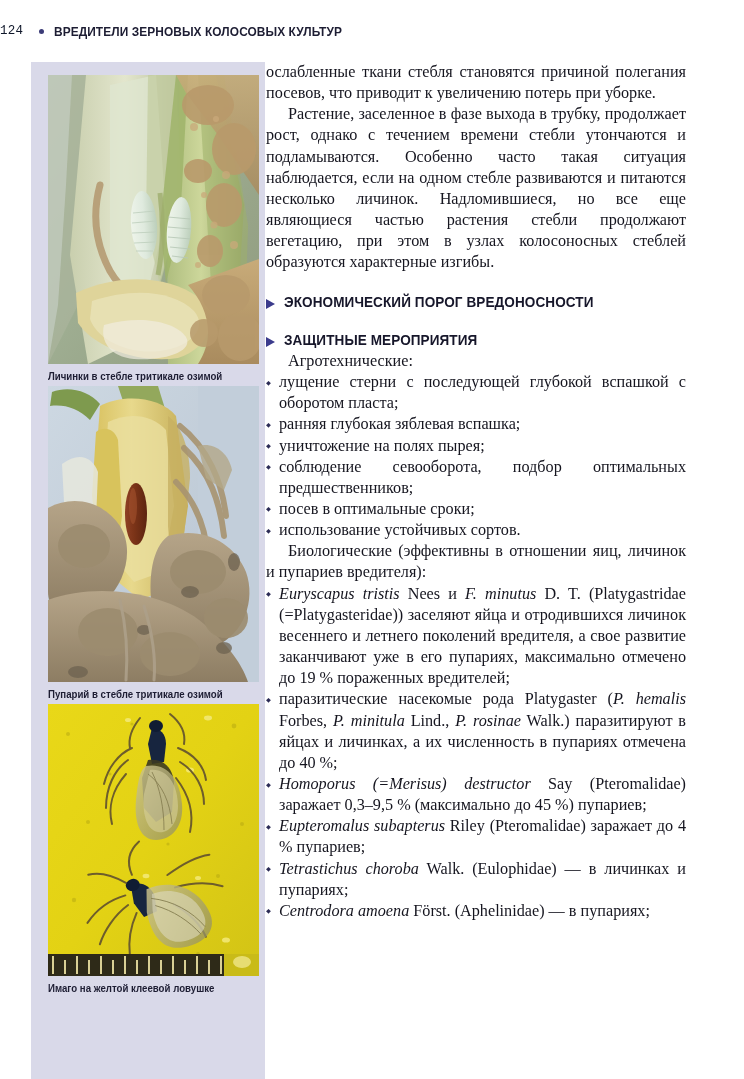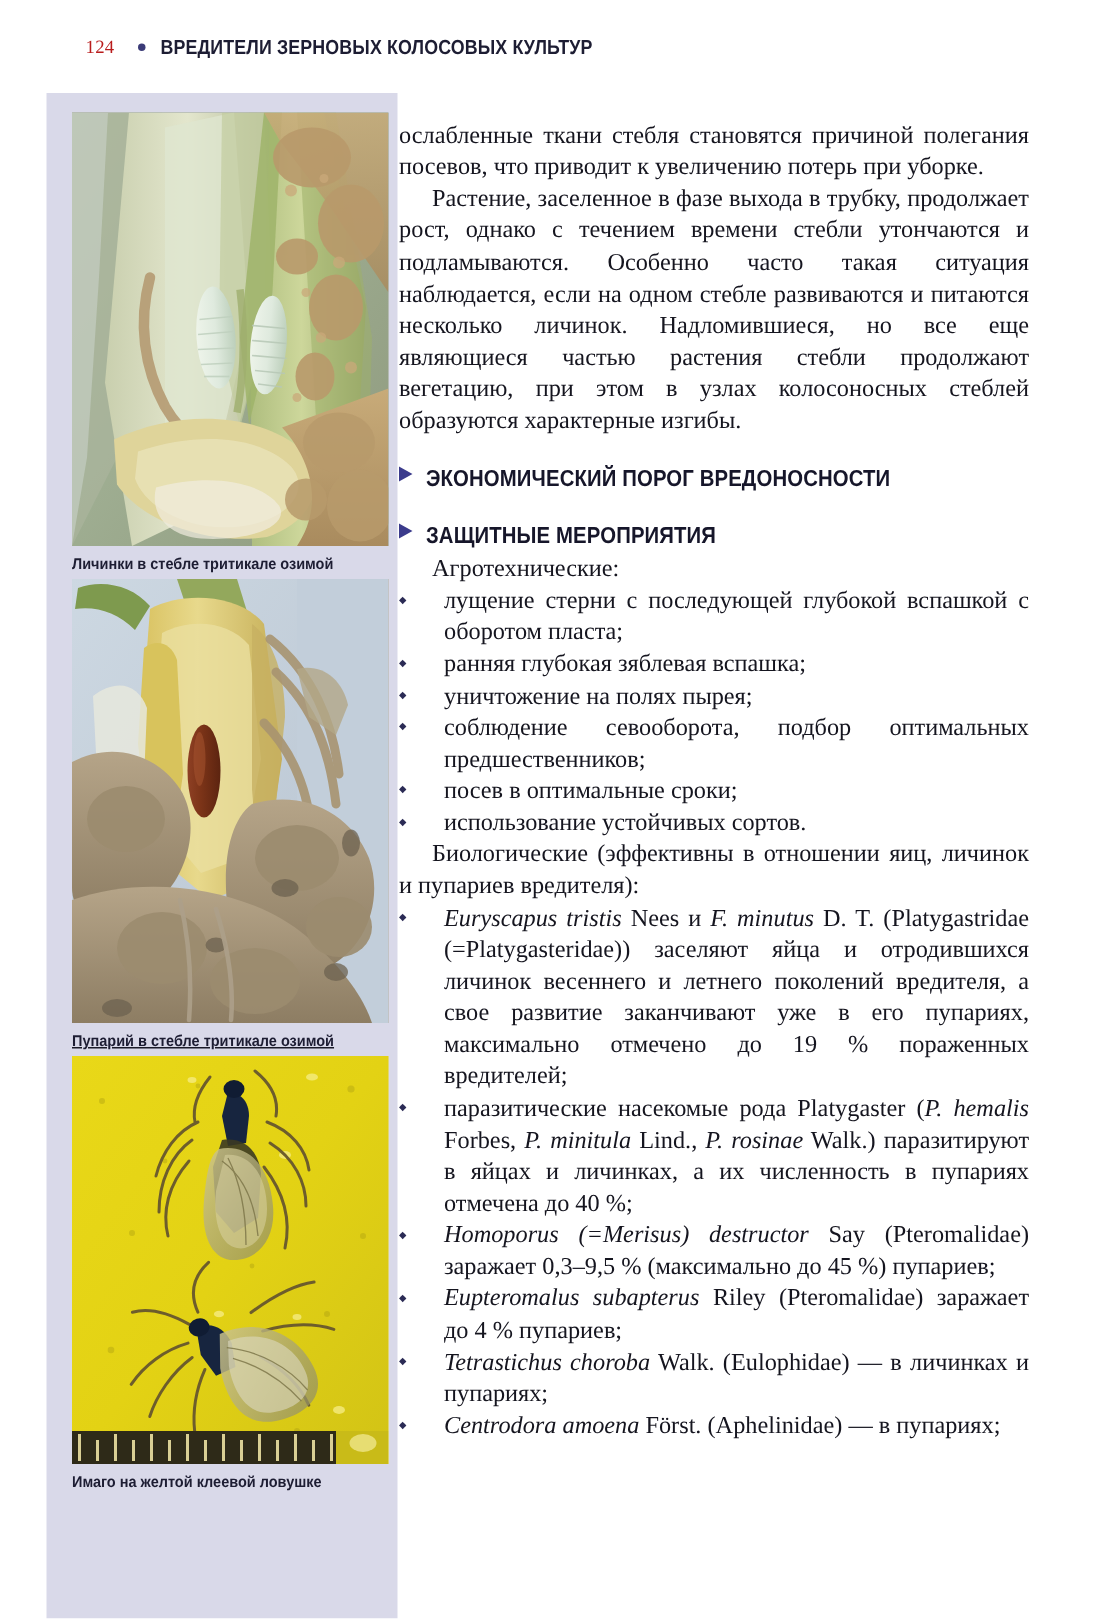--- a/index.html
+++ b/index.html
@@ -18,24 +18,23 @@
 
   
   .page-header {
     position: absolute;
     left: 0; top: 0;
     width: 744px; height: 62px;
     display: flex;
     align-items: center;
   }
   .folio {
-    margin-left: 57px;
-    font-family: Liberation Serif, serif;
+    font-family: Liberation Mono, monospace;
     font-size: 12.5px;
-    color: #b91c1c;
+    color: #0f172a;
     letter-spacing: 0.2px;
   }
   .header-dot {
     width: 5px; height: 5px;
     border-radius: 50%;
     background: #3b3b77;
     margin-left: 16px;
     margin-right: 10px;
     flex: 0 0 auto;
   }
@@ -87,37 +86,37 @@
 
   
   .photo-1 { height: 289px; background: #9aa48c; }
   .photo-2 { height: 296px; background: #b0ab96; }
   .photo-3 { height: 272px; background: #e8d520; }
 
   
   .text-col {
     position: absolute;
     left: 266px;
-    top: 80px;
+    top: 62px;
     width: 420px;
     font-size: 16.2px;
     line-height: 21.15px;
     text-align: justify;
     color: #15151f;
   }
   .text-col p {
     margin: 0;
     text-indent: 22px;
     hyphens: manual;
   }
   .text-col p.noindent { text-indent: 0; }
 
   .section-head {
     display: flex;
-    align-items: center;
+    align-items: flex-end;
     margin-top: 17px;
     margin-bottom: 1px;
   }
   .tri {
     width: 0; height: 0;
     border-left: 9px solid #3b3b8c;
     border-top: 5.5px solid transparent;
     border-bottom: 5.5px solid transparent;
     margin-right: 9px;
     position: relative;
@@ -135,21 +134,21 @@
     white-space: nowrap;
   }
 
   ul.blist {
     margin: 0;
     padding: 0;
     list-style: none;
   }
   ul.blist li {
     position: relative;
-    padding-left: 30px;
+    padding-left: 13px;
     text-align: justify;
     text-indent: 0;
   }
   ul.blist li::before {
     content: "\25C6";
     position: absolute;
     left: 0;
     top: -0.5px;
     font-size: 6.4px;
     color: #2b2b55;
@@ -258,21 +257,21 @@
           <ellipse cx="178" cy="220" rx="24" ry="20"></ellipse>
           <ellipse cx="192" cy="262" rx="22" ry="24"></ellipse>
           <ellipse cx="156" cy="258" rx="14" ry="14"></ellipse>
         </g>
         <path d="M0 0 L24 0 L18 110 L10 230 L0 289 Z" fill="#cfd8d2" opacity="0.5"></path>
       </svg>
     </div>
     <figcaption class="caption">Личинки в стебле тритикале озимой</figcaption>
   </figure>
 
-  <figure class="figure" style="margin:0;text-decoration:underline;">
+  <figure class="figure" style="margin:0;">
     <div class="photo photo-2">
       <svg width="211" height="296" viewBox="0 0 211 296" preserveAspectRatio="none">
         <defs>
           <linearGradient id="sky2" x1="0" y1="0" x2="1" y2="1">
             <stop offset="0" stop-color="#cdd8e2"></stop>
             <stop offset="1" stop-color="#b7c3d0"></stop>
           </linearGradient>
           <linearGradient id="stem2" x1="0" y1="0" x2="1" y2="0">
             <stop offset="0" stop-color="#d9c261"></stop>
             <stop offset="0.4" stop-color="#e8d98c"></stop>

